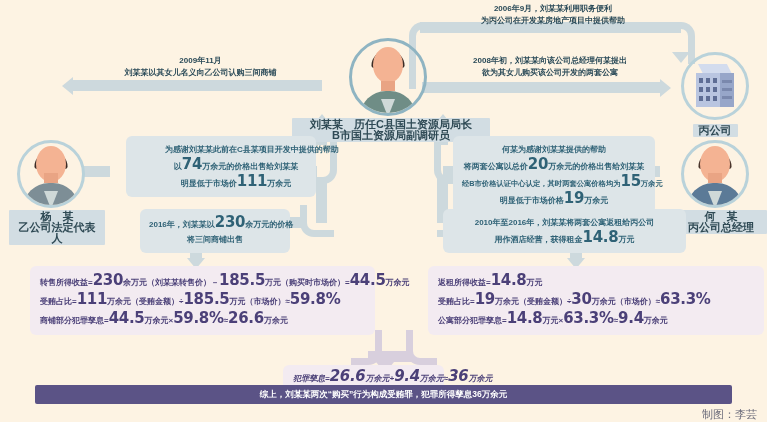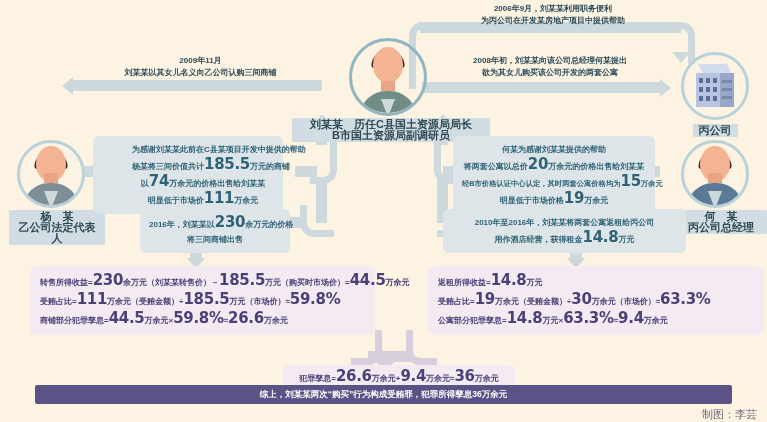--- a/index.html
+++ b/index.html
@@ -229,25 +229,22 @@
   <div class="flowtext" style="left:438px;top:3px;width:230px;">
     <div>2006年9月，刘某某利用职务便利</div>
     <div>为丙公司在开发某房地产项目中提供帮助</div>
   </div>
 
   <div class="flowtext" style="left:436px;top:55px;width:228px;">
     <div>2008年初，刘某某向该公司总经理何某提出</div>
     <div>欲为其女儿购买该公司开发的两套公寓</div>
   </div>
 
-  <div class="box" style="left:93px;top:136px;width:190px;padding-left:39px;">
+  <div class="box" style="left:126px;top:136px;width:190px;padding-left:39px;">
     <div class="ln">为感谢刘某某此前在C县某项目开发中提供的帮助</div>
-    <div class="ln">
-      <span>杨某将三间价值共计</span><span class="num">185.5</span><span>万元的商铺</span>
-    </div>
     <div class="ln">
       <span>以</span><span class="num">74</span><span>万余元的价格出售给刘某某</span>
     </div>
     <div class="ln">
       <span>明显低于市场价</span><span class="num">111</span><span>万余元</span>
     </div>
   </div>
 
   <div class="box" style="left:453px;top:136px;width:202px;">
     <div class="ln">何某为感谢刘某某提供的帮助</div>
@@ -281,21 +278,21 @@
     <div class="ln"><span>受贿占比=</span><span class="num">111</span><span>万余元（受贿金额）÷</span><span class="num">185.5</span><span>万元（市场价）≈</span><span class="num">59.8%</span></div>
     <div class="ln"><span>商铺部分犯罪孳息=</span><span class="num">44.5</span><span>万余元×</span><span class="num">59.8%</span><span>≈</span><span class="num">26.6</span><span>万余元</span></div>
   </div>
 
   <div class="calc" style="left:428px;top:266px;width:336px;">
     <div class="ln"><span>返租所得收益=</span><span class="num">14.8</span><span>万元</span></div>
     <div class="ln"><span>受贿占比=</span><span class="num">19</span><span>万余元（受贿金额）÷</span><span class="num">30</span><span>万余元（市场价）≈</span><span class="num">63.3%</span></div>
     <div class="ln"><span>公寓部分犯罪孳息=</span><span class="num">14.8</span><span>万元×</span><span class="num">63.3%</span><span>≈</span><span class="num">9.4</span><span>万余元</span></div>
   </div>
 
-  <div class="calc center" style="left:283px;top:365px;width:232px;padding:3px 10px;">
+  <div class="calc center" style="left:283px;top:365px;width:161px;padding:3px 10px;font-style:italic;">
     <div class="ln"><span>犯罪孳息=</span><span class="num">26.6</span><span>万余元+</span><span class="num">9.4</span><span>万余元≈</span><span class="num">36</span><span>万余元</span></div>
   </div>
 
   <div class="footer">
     <span>综上，刘某某两次“购买”行为构成受贿罪，犯罪所得孳息36万余元</span>
   </div>
   <div class="credit">制图：李芸</div>
 
 </div>
 

